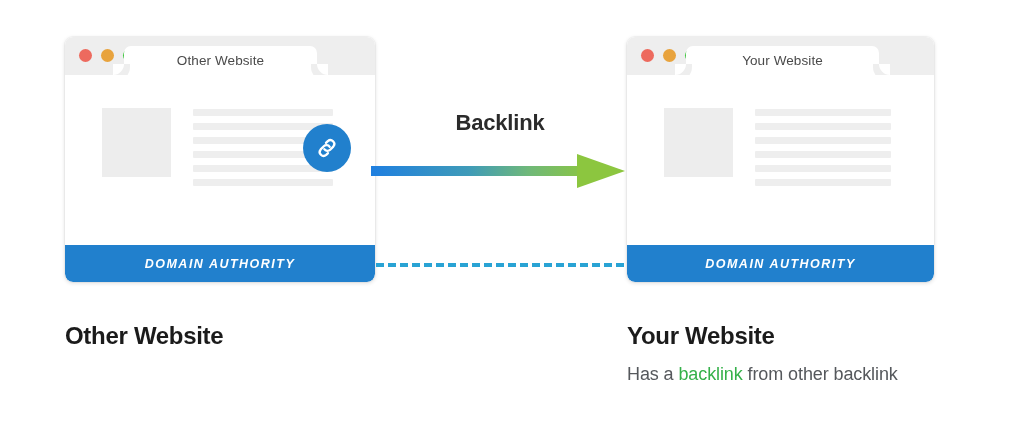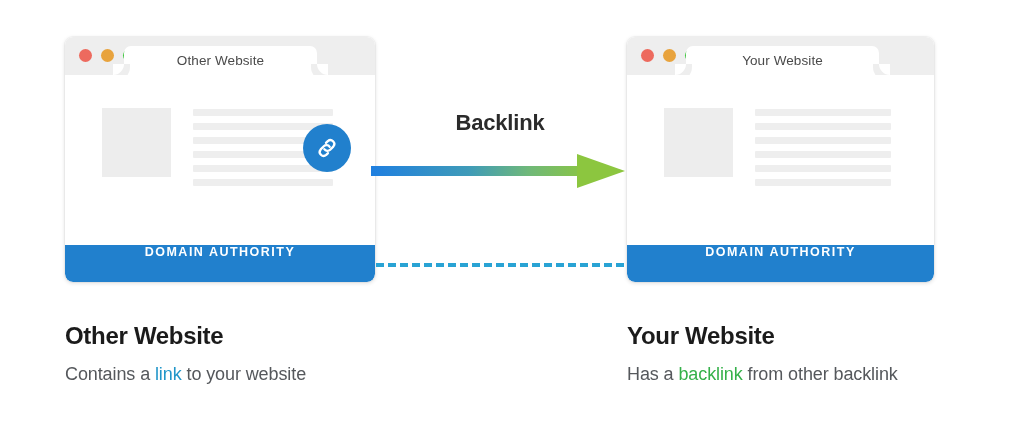--- a/index.html
+++ b/index.html
@@ -68,22 +68,23 @@
     width:48px; height:48px; border-radius:50%;
     background:#2180cd;
     display:flex; align-items:center; justify-content:center;
   }
   .link-badge svg { display:block; }
 
   
   .da-bar {
     position:absolute; left:0; right:0; bottom:0;
     height:37px; background:#2180cd;
-    display:flex; align-items:flex-start; justify-content:center;
+    display:flex; align-items:center; justify-content:center;
     border-radius:0 0 8px 8px;
+    font-style:italic;
   }
   .da-text {
     color:#ffffff; font-size:12.5px; font-weight:700;
     letter-spacing:1.5px; white-space:nowrap;
   }
 
   
   .backlink-label {
     position:absolute; left:375px; top:110px; width:250px;
     text-align:center; font-size:22px; font-weight:700; color:#2b2b2b;
@@ -196,21 +197,20 @@
       </div>
     </div>
 
     <div class="da-bar">
       <span class="da-text">DOMAIN AUTHORITY</span>
     </div>
   </div>
 
   <div class="caption left-cap">
     <div class="cap-title">Other Website</div>
-    <div class="cap-sub"><span>Contains a </span><span class="hl-link">link</span><span> to your website</span></div>
   </div>
 
   <div class="caption right-cap">
     <div class="cap-title">Your Website</div>
     <div class="cap-sub"><span>Has a </span><span class="hl-backlink">backlink</span><span> from other backlink</span></div>
   </div>
 
 </div>
 
 </body></html>

